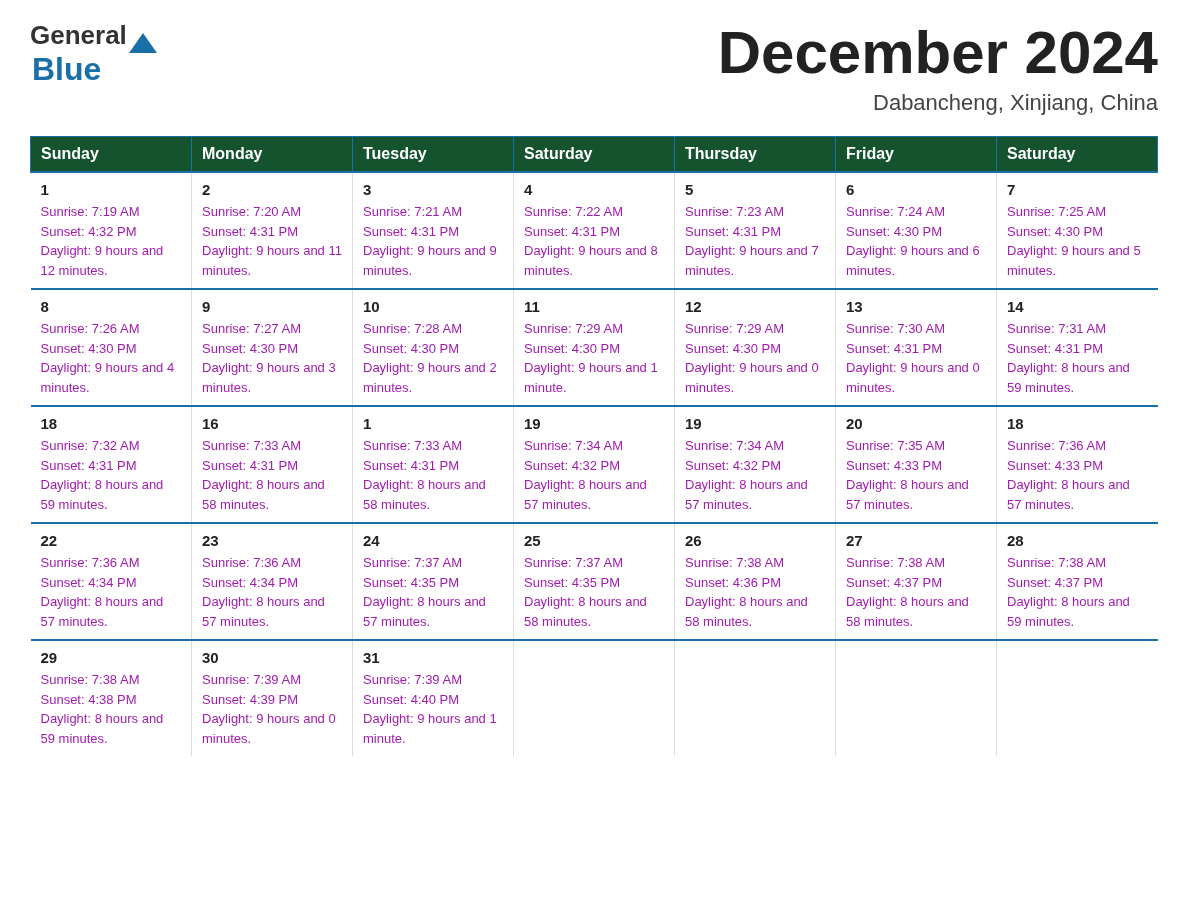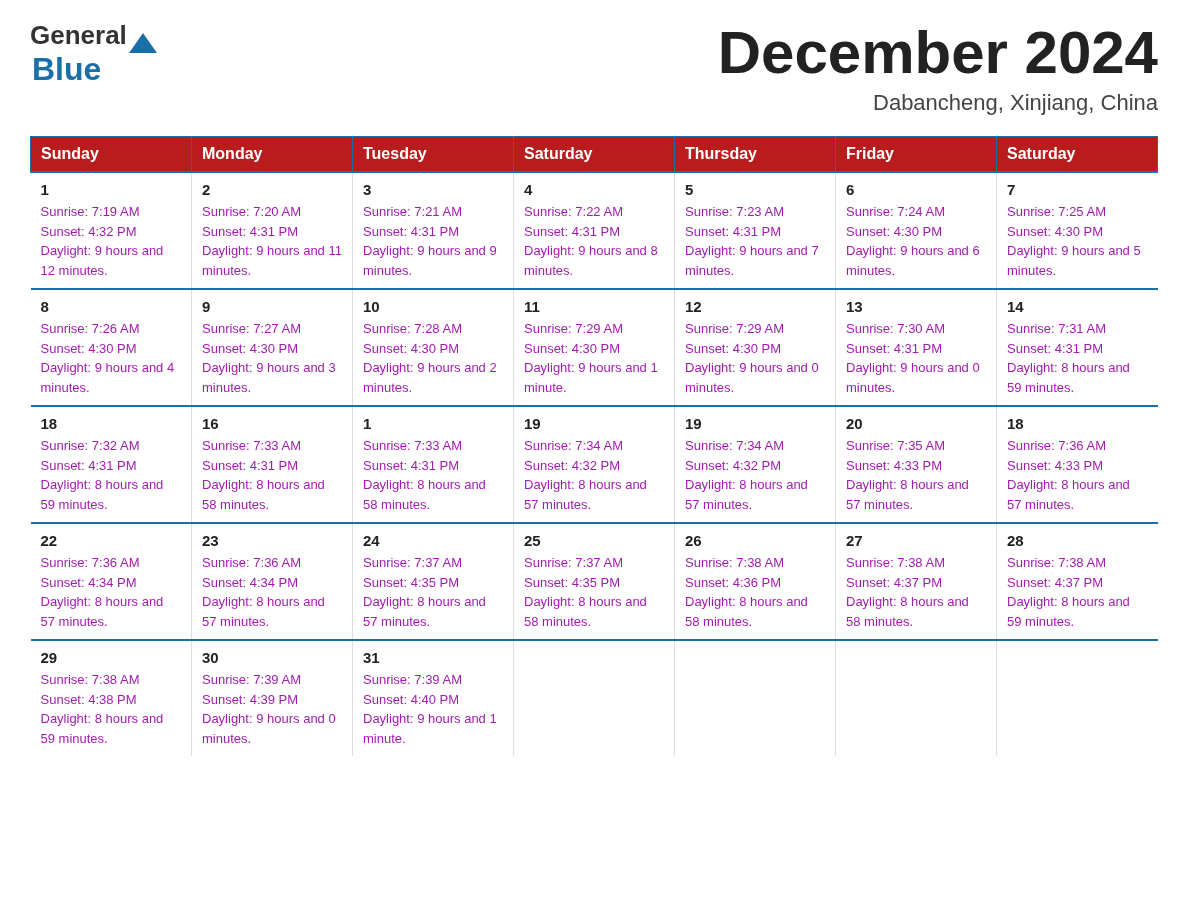--- a/index.html
+++ b/index.html
@@ -58,21 +58,21 @@
     .location-title {
       font-size: 22px;
       color: #444;
       margin-top: 4px;
     }
     table {
       width: 100%;
       border-collapse: collapse;
     }
     thead tr {
-      background-color: #b91c1c;
+      background-color: #14532d;
     }
     thead th {
       color: #fff;
       font-size: 16px;
       font-weight: bold;
       padding: 8px 10px;
       text-align: left;
       border: 1px solid #1a6fa8;
     }
     tbody tr {

